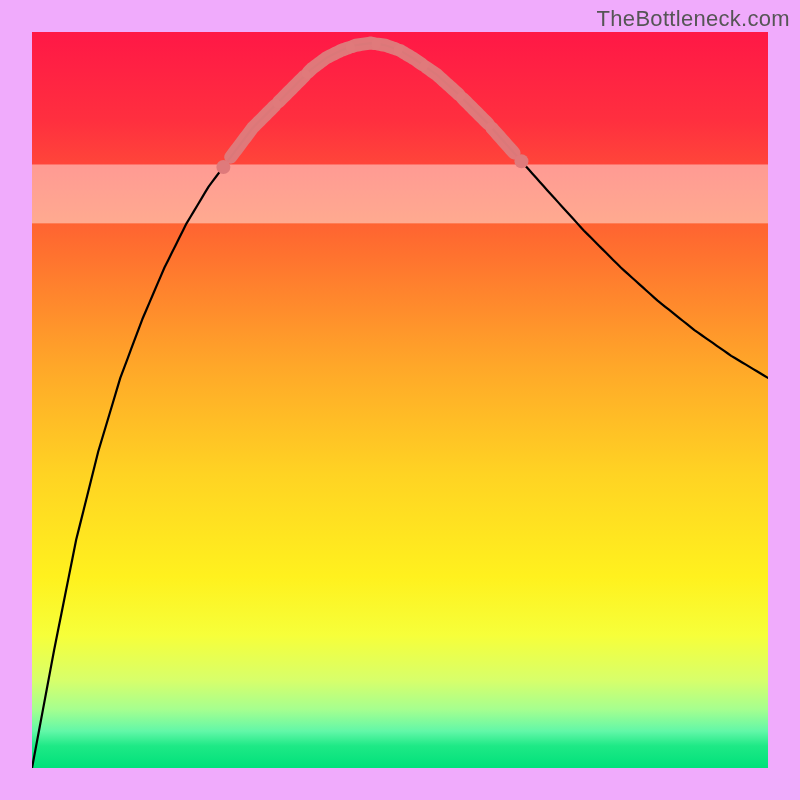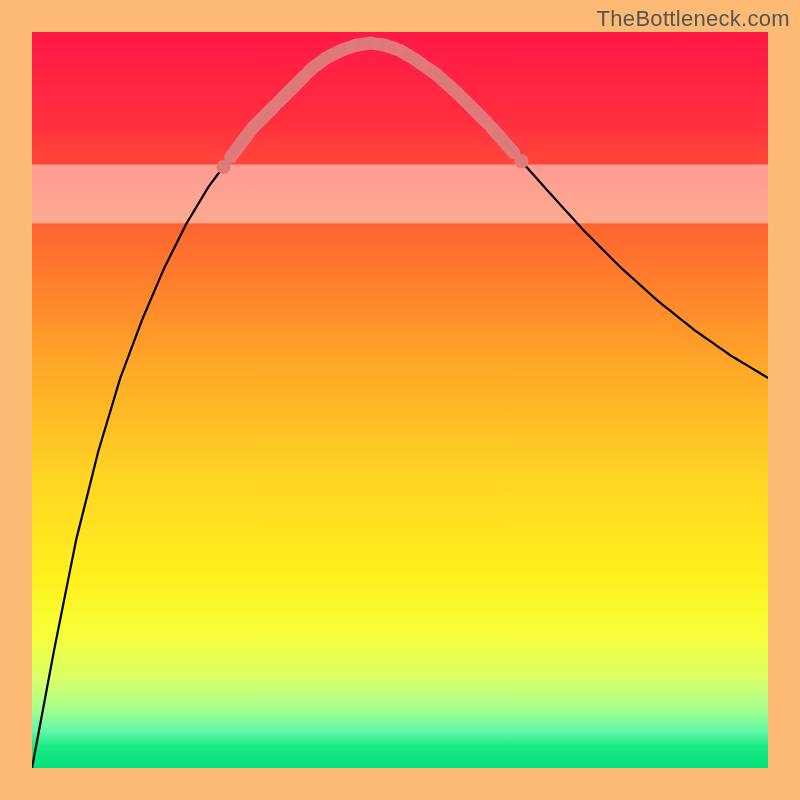--- a/index.html
+++ b/index.html
@@ -7,21 +7,21 @@
     padding: 0;
     width: 800px;
     height: 800px;
     overflow: hidden;
     font-family: Arial, Helvetica, sans-serif;
   }
   .stage {
     position: relative;
     width: 800px;
     height: 800px;
-    background: #fdba74;
+    background: #f0abfc;
   }
   .plot {
     position: absolute;
     left: 32px;
     top: 32px;
     width: 736px;
     height: 736px;
     overflow: hidden;
   }
   .watermark {

